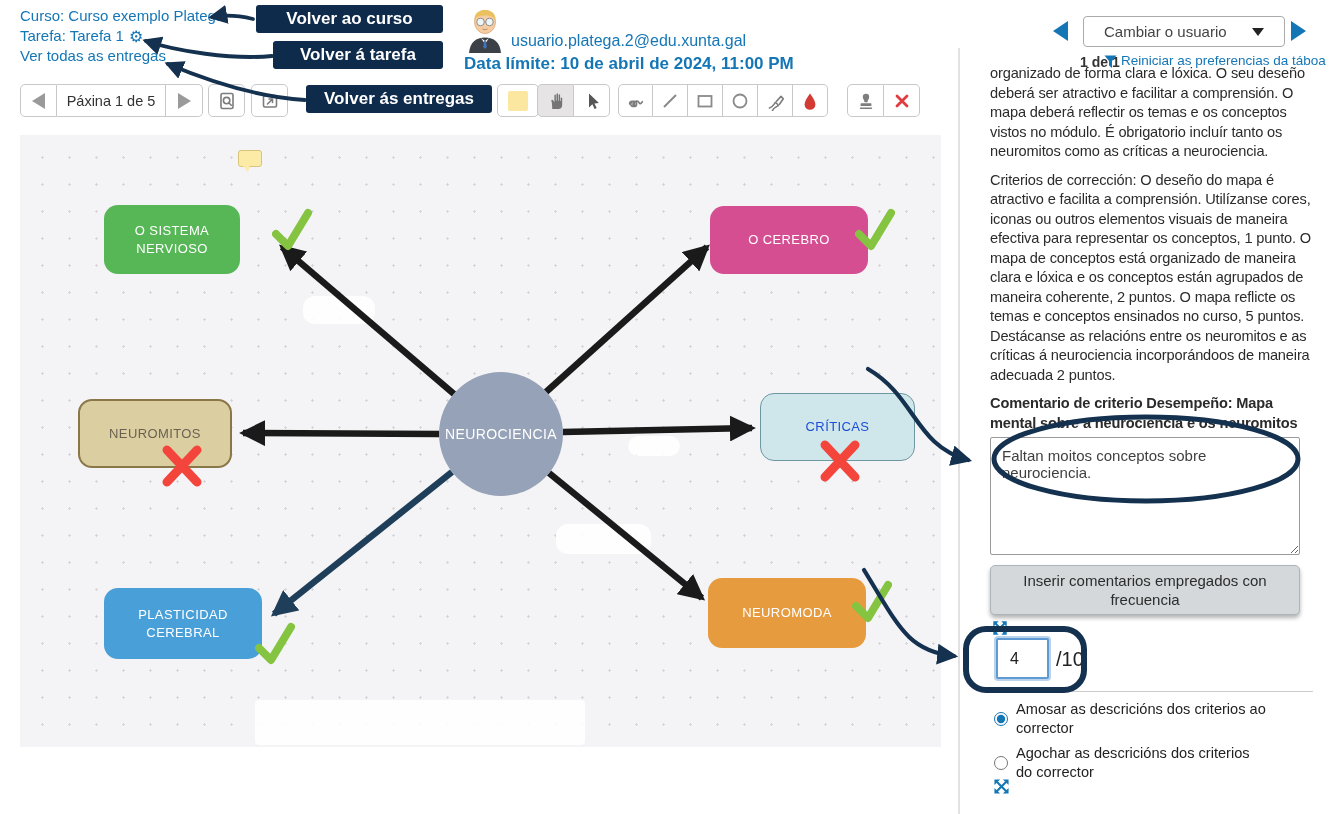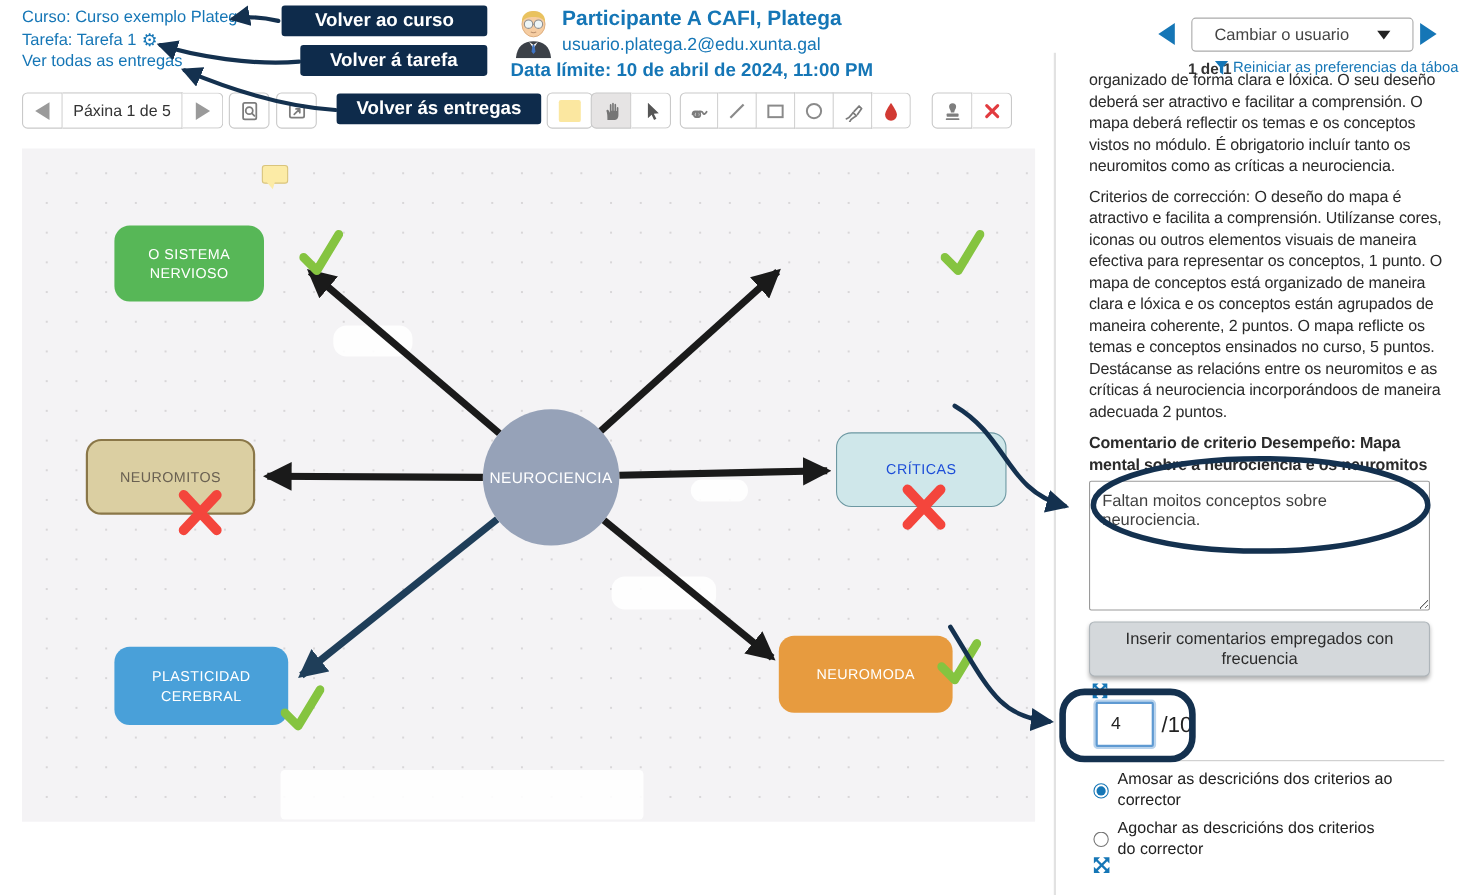--- a/index.html
+++ b/index.html
@@ -101,21 +101,20 @@
     <path d="M3,46 C4,35 10,30.5 19,30.5 C28,30.5 34,35 35,46 Z" fill="#3c4148"></path>
     <path d="M15,31 L19,37 L23,31 L19,34 Z" fill="#fff"></path>
     <path d="M18.2,34 h1.6 l1,6 -1.8,2 -1.8,-2 Z" fill="#3f74c4"></path>
     <ellipse cx="19" cy="15" rx="10.5" ry="11.5" fill="#f6cda2" stroke="#d9a877" stroke-width=".8"></ellipse>
     <path d="M8.5,13 C8,5.5 14,3 19,3 C24,3 30,5.5 29.5,13 C27,9.5 24,8.5 19,8.5 C14,8.5 11,9.5 8.5,13 Z" fill="#e9c25f"></path>
     <circle cx="14.5" cy="15" r="3.8" fill="#edf5f7" stroke="#8f8f8f"></circle>
     <circle cx="23.5" cy="15" r="3.8" fill="#edf5f7" stroke="#8f8f8f"></circle>
     <line x1="18.3" y1="15" x2="19.7" y2="15" stroke="#8f8f8f"></line>
     <path d="M16.5,22 Q19,23.6 21.5,22" stroke="#b9906d" fill="none"></path>
   </svg>
-  <div class="uname">Participante A CAFI, Platega</div>
   <div class="uemail">usuario.platega.2@edu.xunta.gal</div>
   <div class="udeadline">Data límite: 10 de abril de 2024, 11:00 PM</div>
 
   <div class="tri tri-left-blue" style="left:1053px;top:21px"></div>
   <div class="userselect">
     <span>Cambiar o usuario</span>
     <span class="caret"></span>
   </div>
   <div class="tri tri-right-blue" style="left:1291px;top:21px"></div>
   <div class="pager">1 de 1</div>
@@ -237,20 +236,21 @@
       <path d="M439,434 L243,433" marker-end="url(#bk)"></path>
       <path d="M563,432 L752,428" marker-end="url(#bk)"></path>
       <path d="M549,473 L702,598" marker-end="url(#bk)"></path>
     </g>
     <path d="M452,472 L274,614" stroke="#1f3e59" stroke-width="6.5" fill="none" marker-end="url(#nv)"></path>
   </svg>
 
   <div class="bubble"></div>
 
   <div class="node node-sistema">O SISTEMA NERVIOSO</div>
+  <div class="node node-cerebro">O CEREBRO</div>
   <div class="node node-neuromitos">NEUROMITOS</div>
   <div class="node node-criticas">CRÍTICAS</div>
   <div class="node node-plasticidad">PLASTICIDAD CEREBRAL</div>
   <div class="node node-neuromoda">NEUROMODA</div>
   <div class="node node-center">NEUROCIENCIA</div>
 
   <svg class="mark" style="left:272px;top:206px" width="40" height="46" viewBox="0 0 40 46">
       <polyline points="4,28 16,40 36,7" fill="none" stroke="#85c440" stroke-width="8" stroke-linecap="round" stroke-linejoin="round"></polyline>
     </svg>
   <svg class="mark" style="left:855px;top:206px" width="40" height="46" viewBox="0 0 40 46">

